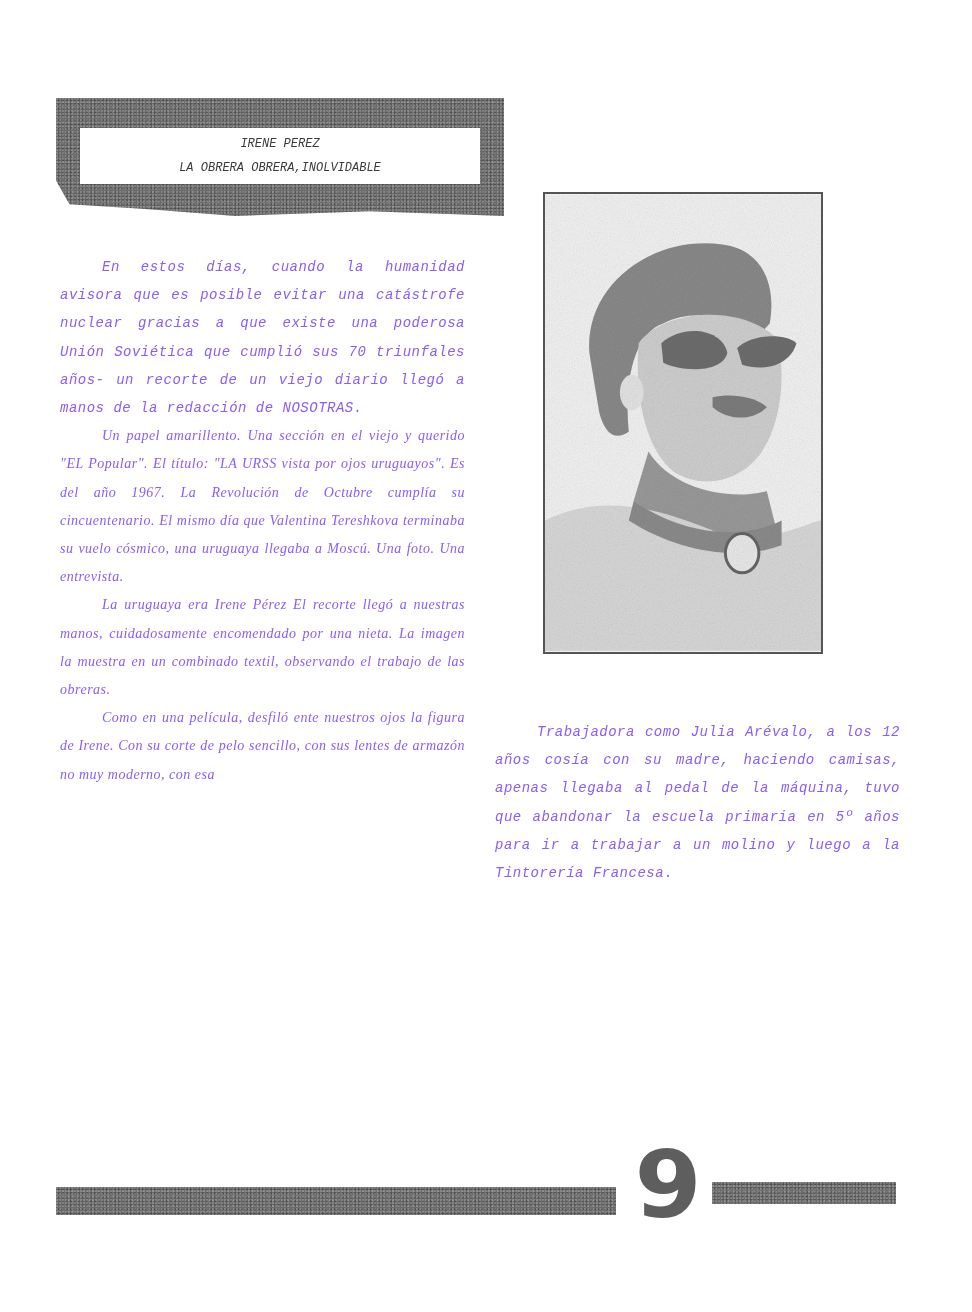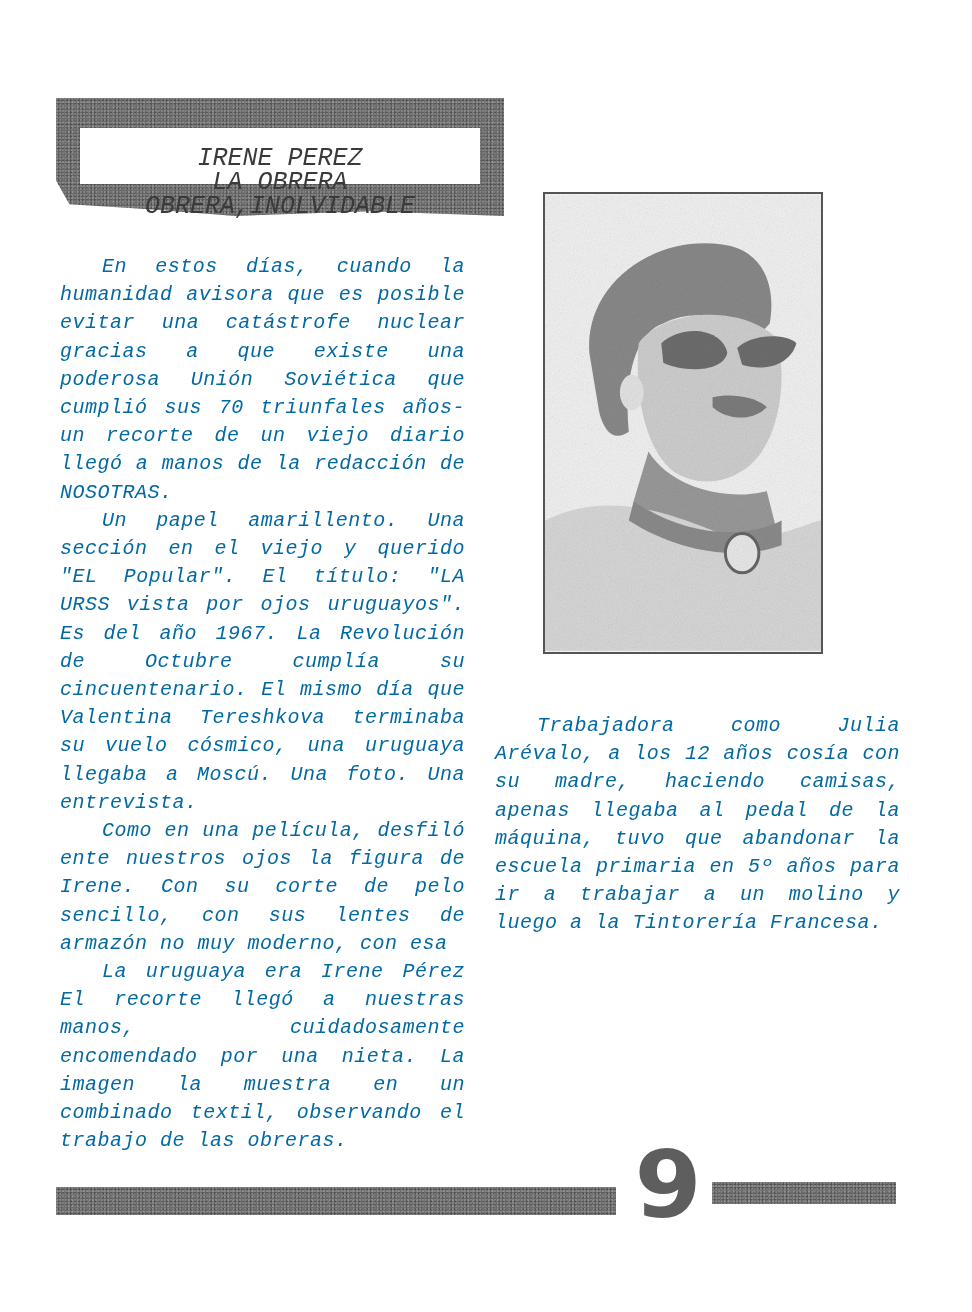--- a/index.html
+++ b/index.html
@@ -17,34 +17,34 @@
     background-size: 3px 3px, 4px 4px, 5px 5px;
   }
   
   #title-banner {
     position: absolute; left: 56px; top: 98px; width: 448px; height: 118px;
     clip-path: polygon(0 0, 100% 0, 100% 20%, 102% 60%, 100% 100%, 70% 96%, 40% 100%, 20% 94%, 3% 90%, 0 70%);
   }
   #title-box {
     position: absolute; left: 80px; top: 128px; width: 400px; height: 56px;
     background: #fff; text-align: center;
-    font-style: italic; font-size: 25px; line-height: 24px; color: #3a3a3a;
-    padding-top: 19px; box-sizing: border-box;
+    font-style: italic; font-size: 12px; line-height: 24px; color: #3a3a3a;
+    padding-top: 4px; box-sizing: border-box;
   }
   
   .col {
-    position: absolute; font-style: italic; font-size: 20px; line-height: 28.2px;
-    color: #0369a1; letter-spacing: 0.5px;
+    position: absolute; font-style: italic; font-size: 14px; line-height: 28.2px;
+    color: #8b5cf6; letter-spacing: 0.5px;
   }
   #col-left { left: 60px; top: 253px; width: 405px; }
   #col-right { left: 495px; top: 702px; width: 405px; }
   .col p { margin: 0; text-align: justify; text-align-last: left; }
   .col p.indent { text-indent: 42px; }
-  .col p + p { margin-top: 0; }
-  #col-right p.gap { margin-top: 10px; }
+  .col p + p { margin-top: 0; font-family: Liberation Serif, serif; }
+  #col-right p.gap { margin-top: 16px; }
   
   #photo-frame {
     position: absolute; left: 543px; top: 192px; width: 280px; height: 462px;
     border: 2px solid #555; box-sizing: border-box; background: #fafafa; overflow: hidden;
   }
   #photo-frame svg { width: 100%; height: 100%; display: block; }
   
   #footer-bar-left { position: absolute; left: 56px; top: 1187px; width: 560px; height: 28px; }
   #footer-bar-right { position: absolute; left: 712px; top: 1182px; width: 184px; height: 22px; }
   #page-number {
@@ -58,22 +58,22 @@
 
 <div id="title-banner" class="grain"></div>
 <div id="title-box">
   <div>IRENE PEREZ</div>
   <div>LA OBRERA OBRERA,INOLVIDABLE</div>
 </div>
 
 <div id="col-left" class="col">
   <p class="indent">En estos días, cuando la humanidad avisora que es posible evitar una catástrofe nuclear gracias a que existe una poderosa Unión Soviética que cumplió sus 70 triunfales años- un recorte de un viejo diario llegó a manos de la redacción de NOSOTRAS.</p>
   <p class="indent">Un papel amarillento. Una sección en el viejo y querido "EL Popular". El título: "LA URSS vista por ojos uruguayos". Es del año 1967. La Revolución de Octubre cumplía su cincuentenario. El mismo día que Valentina Tereshkova terminaba su vuelo cósmico, una uruguaya llegaba a Moscú. Una foto. Una entrevista.</p>
+  <p class="indent">La uruguaya era Irene Pérez El recorte llegó a nuestras manos, cuidadosamente encomendado por una nieta. La imagen la muestra en un combinado textil, observando el trabajo de las obreras.</p>
   <p class="indent">Como en una película, desfiló ente nuestros ojos la figura de Irene. Con su corte de pelo sencillo, con sus lentes de armazón no muy moderno, con esa</p>
-  <p class="indent">La uruguaya era Irene Pérez El recorte llegó a nuestras manos, cuidadosamente encomendado por una nieta. La imagen la muestra en un combinado textil, observando el trabajo de las obreras.</p>
 </div>
 
 <div id="photo-frame">
   <svg viewBox="0 0 280 462">
     <defs>
       <filter id="noise">
         <feTurbulence type="fractalNoise" baseFrequency="0.9" numOctaves="2" result="n"></feTurbulence>
         <feColorMatrix type="saturate" values="0"></feColorMatrix>
         <feComponentTransfer>
             <feFuncA type="linear" slope="0.35"></feFuncA>

